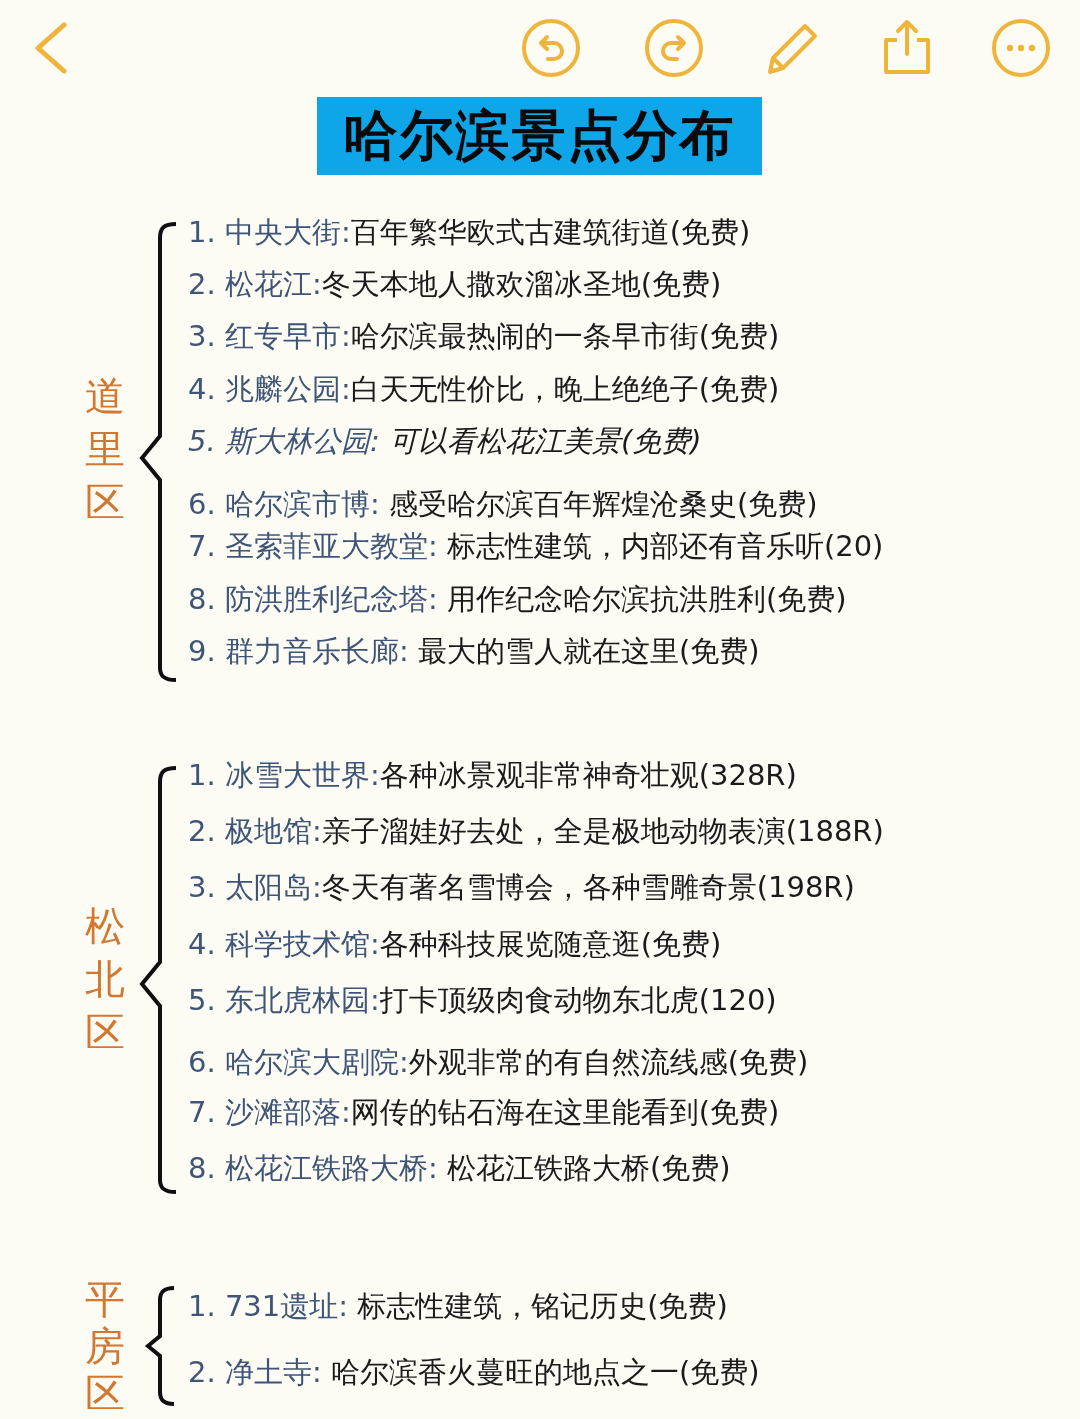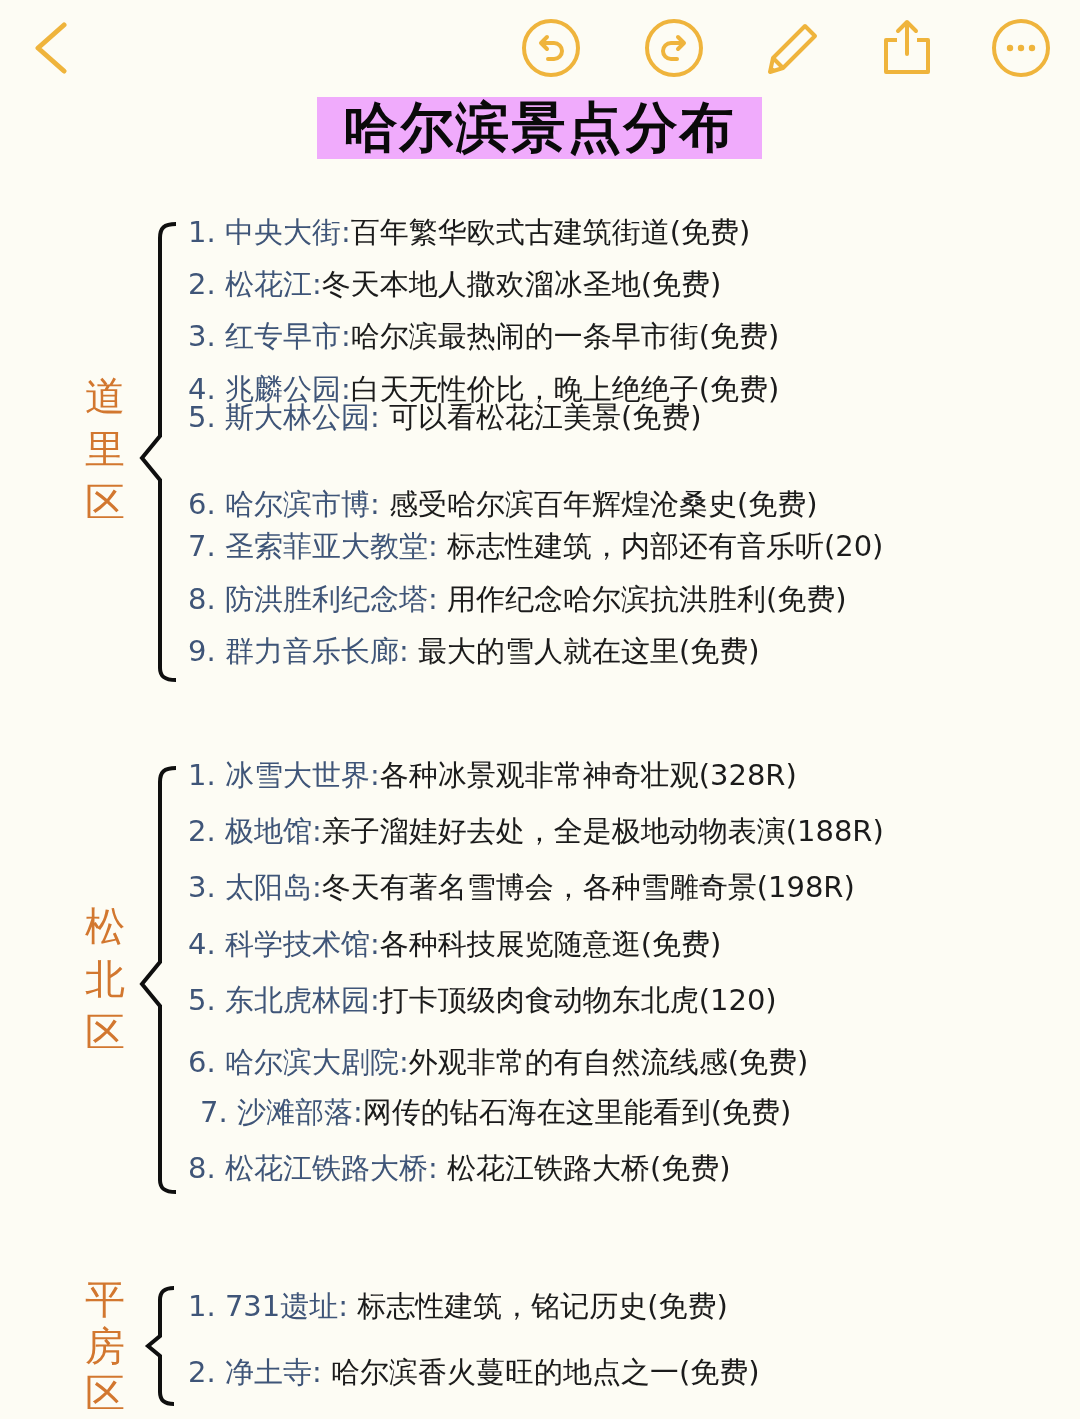--- a/index.html
+++ b/index.html
@@ -6,22 +6,22 @@
   body {
     width: 1080px; height: 1419px;
     background: #fdfcf4;
     position: relative; overflow: hidden;
     font-family: "DejaVu Sans", "Liberation Sans", sans-serif;
   }
   .toolbar { position: absolute; left: 0; top: 0; width: 1080px; height: 95px; }
   .tb-icon { position: absolute; display: block; cursor: pointer; }
   .tb-icon svg { display: block; }
   .title-box {
-    position: absolute; left: 317px; top: 97px; width: 445px; height: 62px;
-    background: #f0abfc;
+    position: absolute; left: 317px; top: 97px; width: 445px; height: 78px;
+    background: #0ea5e9;
     display: flex; align-items: center; justify-content: center;
   }
   .title-text {
     font-size: 54px; font-weight: bold; color: #0a0a0a;
     letter-spacing: 2px; line-height: 1;
     font-family: "DejaVu Sans", sans-serif;
   }
   .district-label {
     position: absolute; width: 50px;
     color: #d2772f; font-size: 40px; line-height: 1.32;
@@ -104,21 +104,21 @@
   </div>
   <div class="item" style="top:266px;">
     <span class="num">2. </span><span class="name">松花江</span><span class="name">:</span><span class="desc">冬天本地人撒欢溜冰圣地(免费)</span>
   </div>
   <div class="item" style="top:318px;">
     <span class="num">3. </span><span class="name">红专早市</span><span class="name">:</span><span class="desc">哈尔滨最热闹的一条早市街(免费)</span>
   </div>
   <div class="item" style="top:371px;">
     <span class="num">4. </span><span class="name">兆麟公园</span><span class="name">:</span><span class="desc">白天无性价比，晚上绝绝子(免费)</span>
   </div>
-  <div class="item" style="top:399px;">
+  <div class="item" style="top:423px;font-style:italic;">
     <span class="num">5. </span><span class="name">斯大林公园</span><span class="name">: </span><span class="desc">可以看松花江美景(免费)</span>
   </div>
   <div class="item" style="top:476px;margin-top:10px;">
     <span class="num">6. </span><span class="name">哈尔滨市博</span><span class="name">: </span><span class="desc">感受哈尔滨百年辉煌沧桑史(免费)</span>
   </div>
   <div class="item" style="top:528px;">
     <span class="num">7. </span><span class="name">圣索菲亚大教堂</span><span class="name">: </span><span class="desc">标志性建筑，内部还有音乐听(20)</span>
   </div>
   <div class="item" style="top:581px;">
     <span class="num">8. </span><span class="name">防洪胜利纪念塔</span><span class="name">: </span><span class="desc">用作纪念哈尔滨抗洪胜利(免费)</span>
@@ -149,21 +149,21 @@
   </div>
   <div class="item" style="top:926px;">
     <span class="num">4. </span><span class="name">科学技术馆</span><span class="name">:</span><span class="desc">各种科技展览随意逛(免费)</span>
   </div>
   <div class="item" style="top:982px;">
     <span class="num">5. </span><span class="name">东北虎林园</span><span class="name">:</span><span class="desc">打卡顶级肉食动物东北虎(120)</span>
   </div>
   <div class="item" style="top:1038px;margin-top:6px;">
     <span class="num">6. </span><span class="name">哈尔滨大剧院</span><span class="name">:</span><span class="desc">外观非常的有自然流线感(免费)</span>
   </div>
-  <div class="item" style="top:1094px;margin-left:12px;">
+  <div class="item" style="top:1094px;">
     <span class="num">7. </span><span class="name">沙滩部落</span><span class="name">:</span><span class="desc">网传的钻石海在这里能看到(免费)</span>
   </div>
   <div class="item" style="top:1150px;">
     <span class="num">8. </span><span class="name">松花江铁路大桥</span><span class="name">: </span><span class="desc">松花江铁路大桥(免费)</span>
   </div>
 </div>
 
 <div>
   <div class="district-label" style="left:80px;top:1276px;line-height:1.18;">
     <span>平</span>

